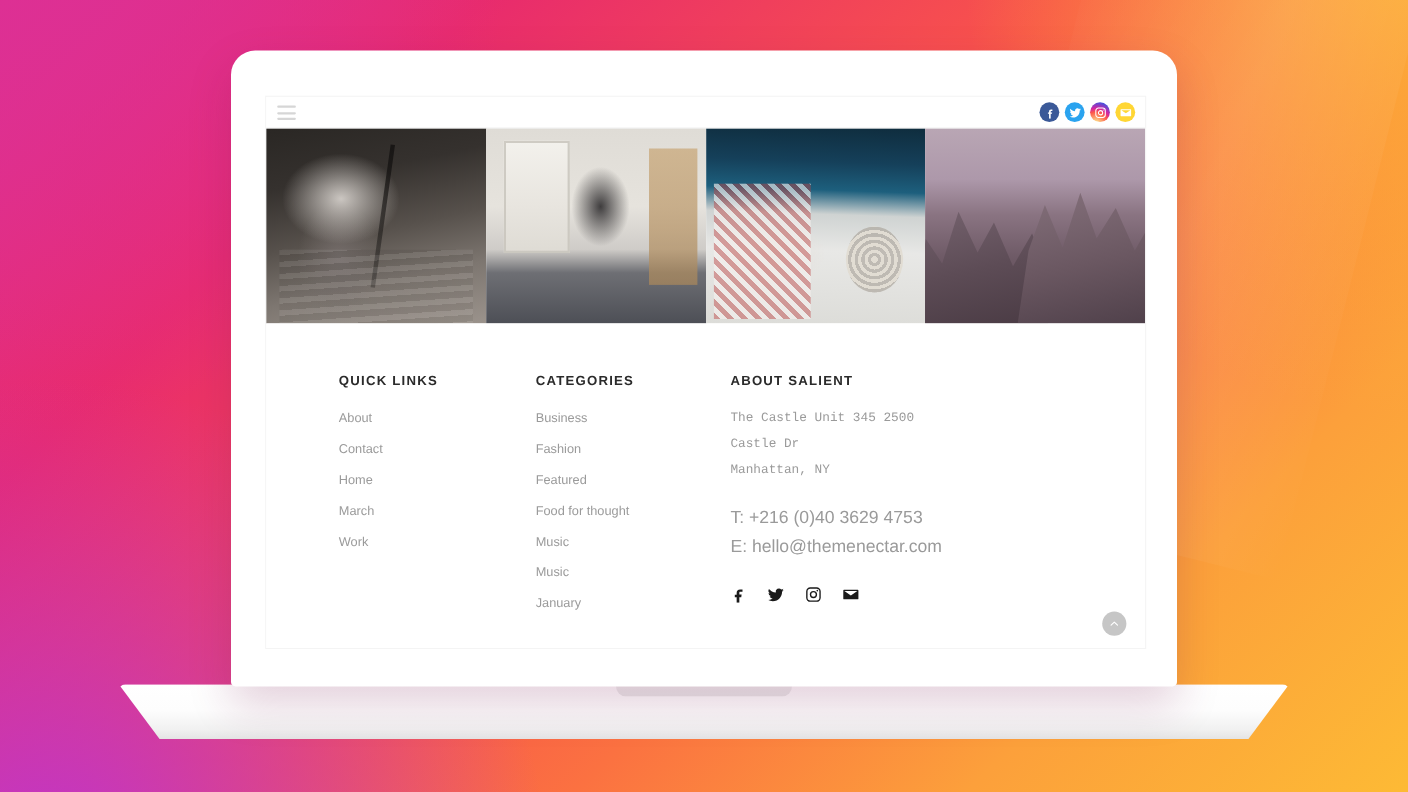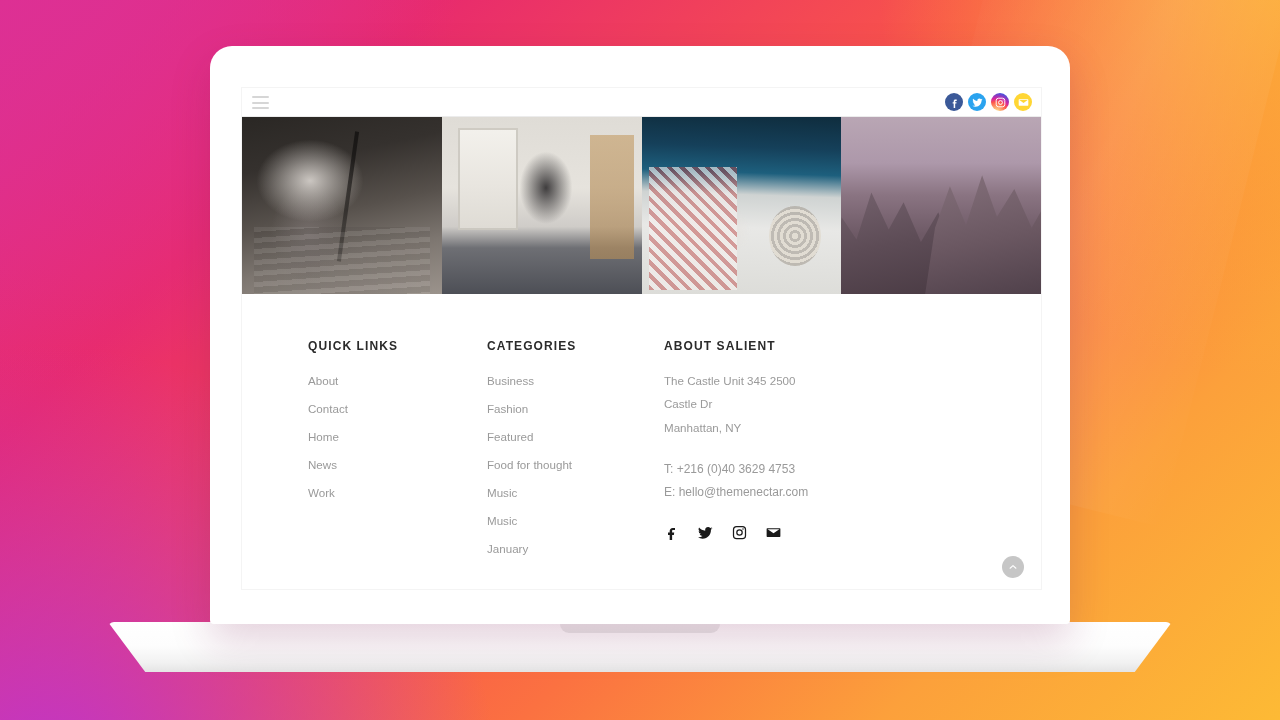--- a/index.html
+++ b/index.html
@@ -243,23 +243,24 @@
     color: #9a9a9a;
     margin-bottom: 15px;
     text-decoration: none;
     cursor: pointer;
   }
   .about-line {
     font-size: 11.6px;
     color: #9a9a9a;
     margin-bottom: 9px;
     line-height: 1.25;
+    font-family: Liberation Mono, monospace;
   }
   .about-contact {
-    font-size: 12px;
+    font-size: 16px;
     color: #9a9a9a;
     margin-bottom: 9px;
   }
   #about-contact-block { margin-top: 27px; }
 
   #footer-social {
     display: flex;
     gap: 19px;
     margin-top: 26px;
     align-items: center;
@@ -338,21 +339,21 @@
     </div>
 
     <div id="site-footer">
       <div id="footer-columns">
 
         <div class="footer-col col-quick-links">
           <div class="footer-heading">QUICK LINKS</div>
           <a class="footer-link">About</a>
           <a class="footer-link">Contact</a>
           <a class="footer-link">Home</a>
-          <a class="footer-link">News</a>
+          <a class="footer-link">March</a>
           <a class="footer-link">Work</a>
         </div>
 
 
         <div class="footer-col col-categories">
           <div class="footer-heading">CATEGORIES</div>
           <a class="footer-link">Business</a>
           <a class="footer-link">Fashion</a>
           <a class="footer-link">Featured</a>
           <a class="footer-link">Food for thought</a>

